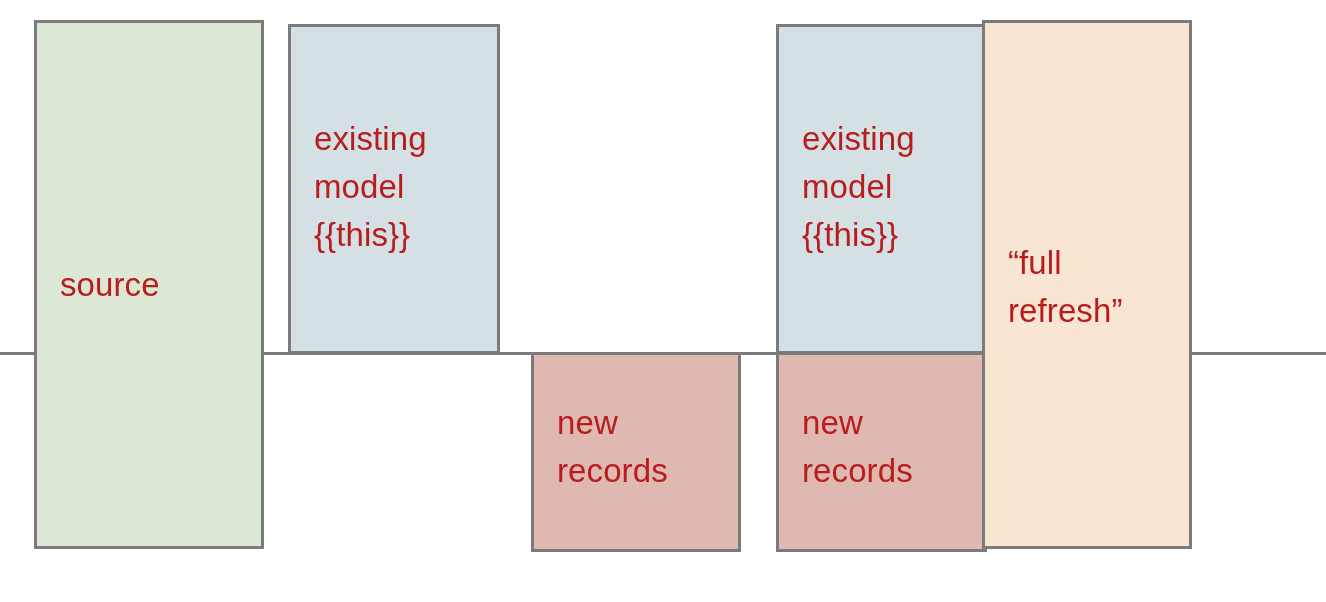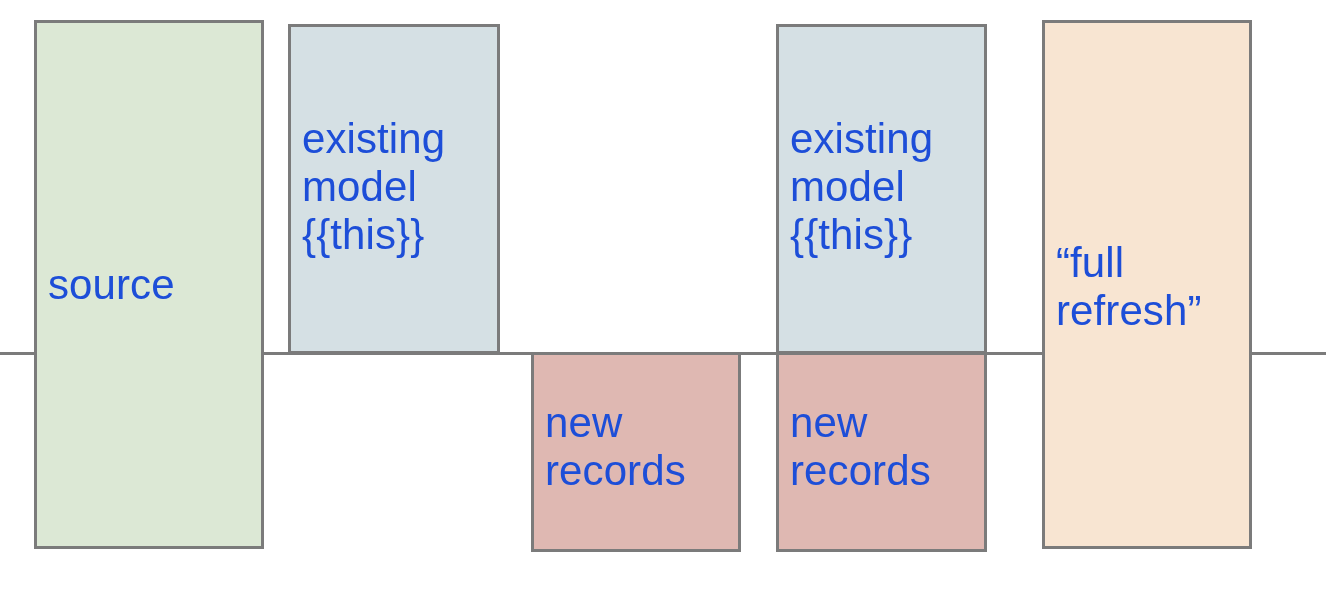--- a/index.html
+++ b/index.html
@@ -28,24 +28,24 @@
   }
   .box {
     position: absolute;
     box-sizing: border-box;
     border: 3px solid #7b7b7b;
     display: flex;
     align-items: center;
     justify-content: flex-start;
   }
   .box .label {
-    font-size: 42px;
+    font-size: 33px;
     line-height: 48px;
-    color: #1d4ed8;
-    padding-left: 11px;
+    color: #b91c1c;
+    padding-left: 23px;
     padding-right: 10px;
     white-space: pre-line;
     letter-spacing: 0.1px;
   }
 
   
   .box-source {
     left: 34px;  top: 20px;
     width: 230px; height: 529px;
     background: #dce8d5;
@@ -81,21 +81,21 @@
   .box-new-2 {
     left: 776px; top: 352px;
     width: 211px; height: 200px;
     background: #dfb8b2;
     align-items: flex-start;
     z-index: 3;
   }
   .box-new-2 .label { padding-top: 44px; }
 
   .box-full-refresh {
-    left: 1042px; top: 20px;
+    left: 982px; top: 20px;
     width: 210px; height: 529px;
     background: #f8e5d2;
     align-items: flex-start;
     z-index: 3;
   }
   .box-full-refresh .label { padding-top: 216px; }
 
   .box-source .label { padding-top: 0; }
 </style>
 </head>

